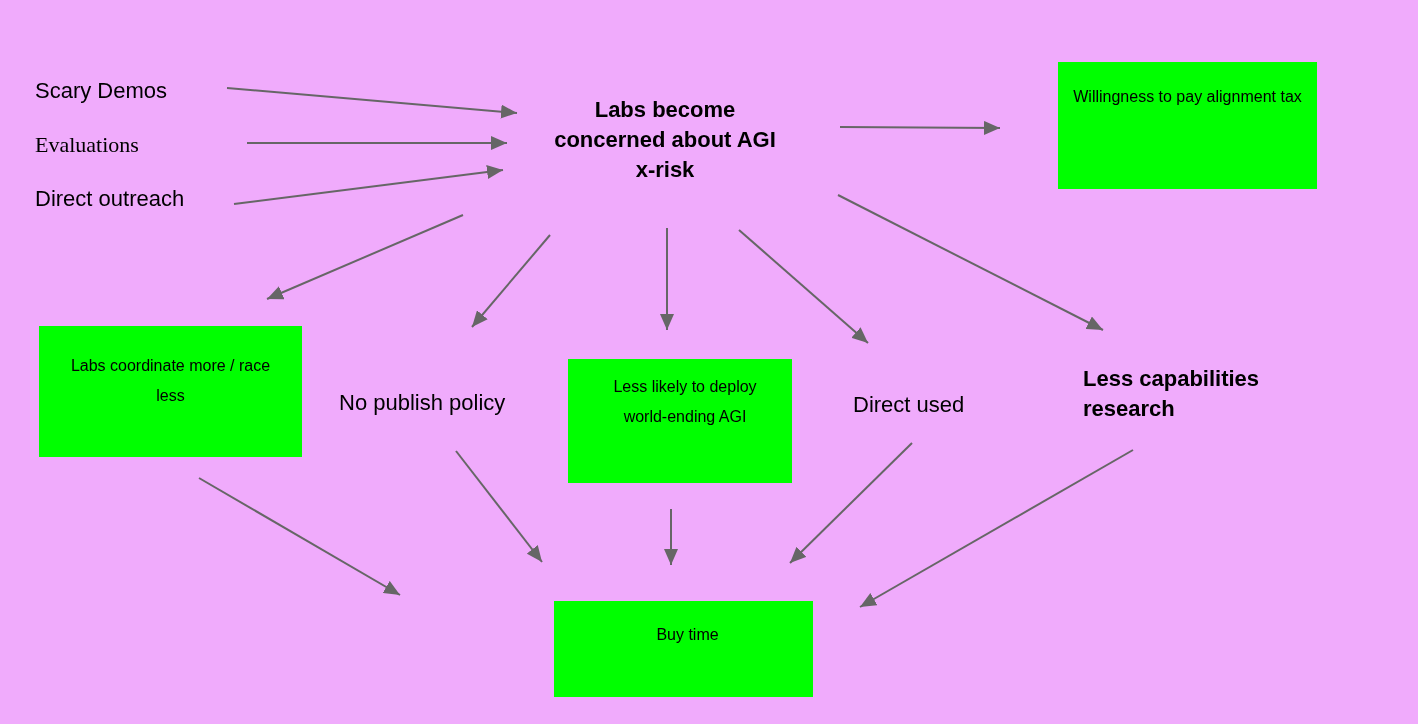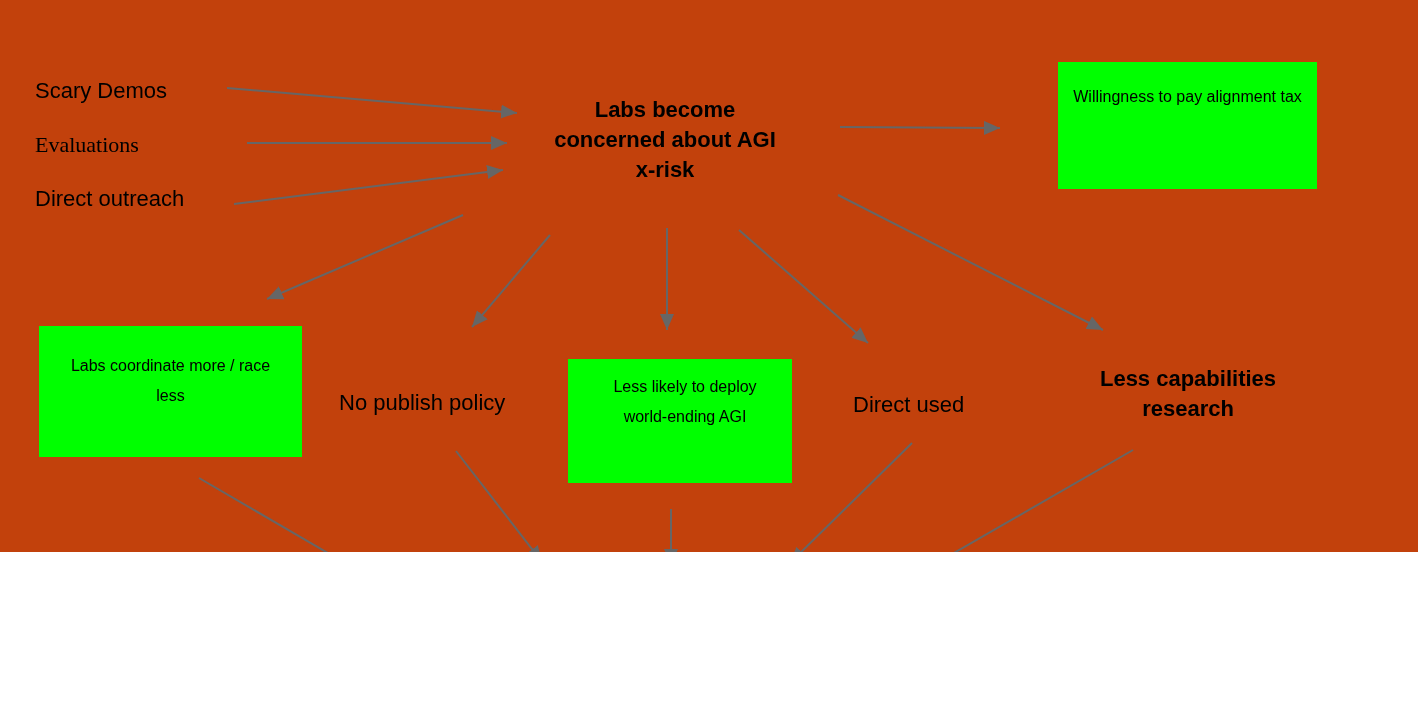--- a/index.html
+++ b/index.html
@@ -4,22 +4,22 @@
 <style>
   html, body {
     margin: 0;
     padding: 0;
     background: #ffffff;
     font-family: "Liberation Sans", sans-serif;
   }
   #stage {
     position: relative;
     width: 1418px;
-    height: 552px;
-    background: #c2410c;
+    height: 724px;
+    background: #f0abfc;
     overflow: hidden;
     color: #000000;
   }
   #arrow-layer {
     position: absolute;
     left: 0; top: 0;
     width: 1418px; height: 724px;
   }
   .node-label {
     position: absolute;
@@ -44,21 +44,21 @@
   #box-labs-coordinate { left: 39px; top: 326px; width: 263px; height: 131px; padding: 25px 20px 3px 20px; }
   #box-less-likely   { left: 568px; top: 359px;  width: 224px; height: 124px; padding: 13px 18px 0 28px; }
   #box-buy-time      { left: 554px; top: 601px;  width: 259px; height: 96px;  padding: 19px 14px 0 22px; }
 
   #label-scary        { left: 35px;  top: 76px; }
   #label-evaluations  { left: 35px;  top: 130px; font-family: Liberation Serif, serif; }
   #label-outreach     { left: 35px;  top: 184px; text-align: center; }
   #label-labs-concerned { left: 545px; top: 95px; width: 240px; }
   #label-no-publish   { left: 339px; top: 388px; }
   #label-evals-used   { left: 853px; top: 390px; }
-  #label-less-cap     { left: 1083px; top: 364px; width: 210px; text-align: center; }
+  #label-less-cap     { left: 1083px; top: 364px; width: 210px; }
 
   line.arrow {
     stroke: #666666;
     stroke-width: 2;
   }
 </style>
 </head>
 <body>
 
 <div id="stage">

